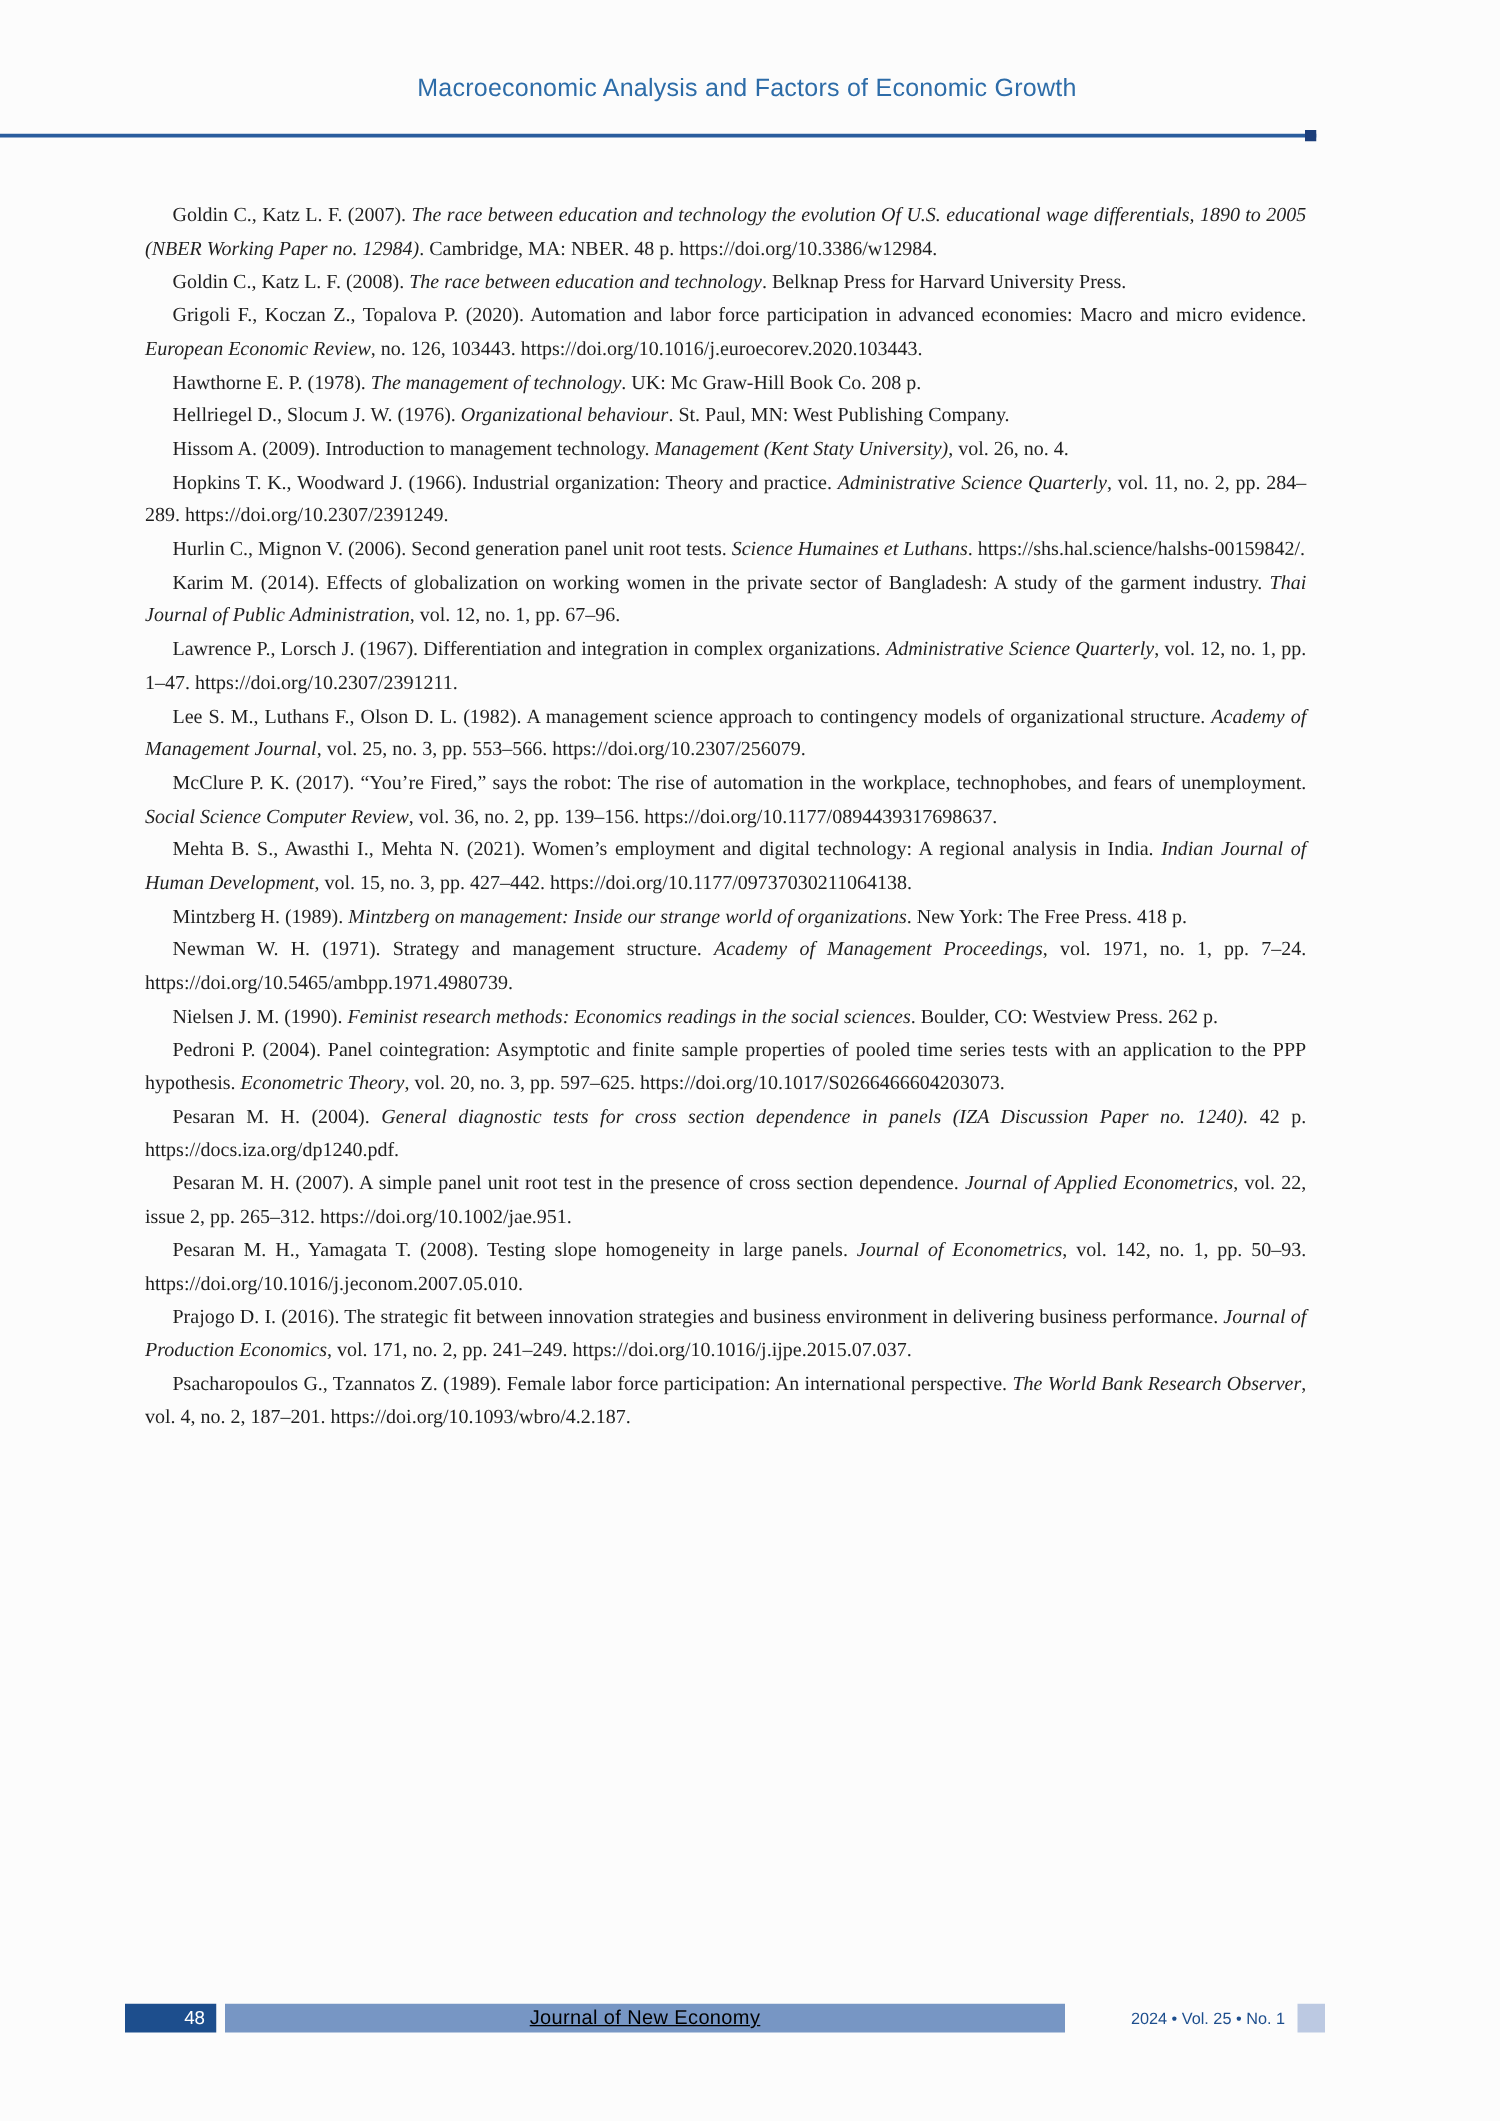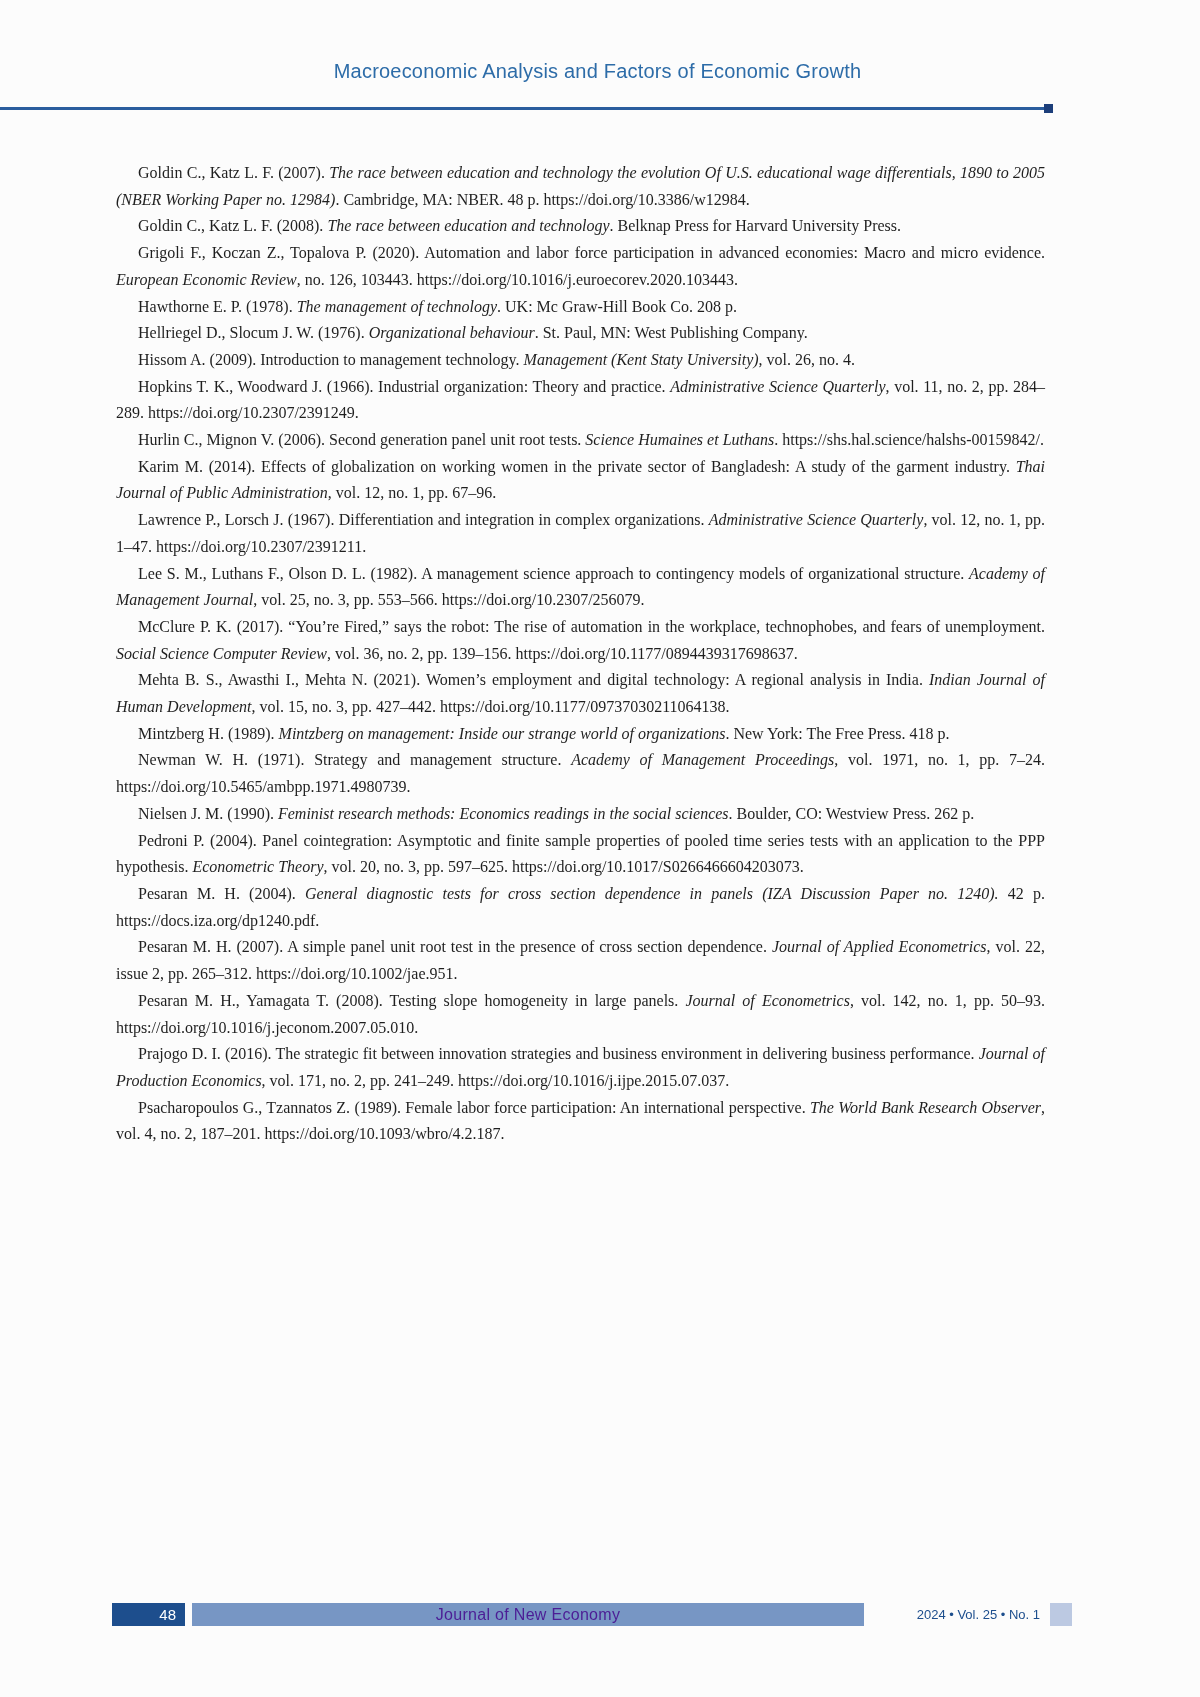--- a/index.html
+++ b/index.html
@@ -60,21 +60,21 @@
     text-align:justify;
   }
   .refs p.ref{
     margin:0;
     text-indent:22px;
   }
   .refs em{font-style:italic;}
   .page-footer{
     position:absolute;
     top:1603px;
-    left:12px;
+    left:0;
     width:966px;
     height:23px;
     font-family:"Liberation Sans", sans-serif;
   }
   .page-num-box{
     position:absolute;
     left:100px;
     top:0;
     width:73px;
     height:23px;
@@ -85,25 +85,26 @@
     text-align:right;
     padding-right:9px;
   }
   .journal-bar{
     position:absolute;
     left:180px;
     top:0;
     width:672px;
     height:23px;
     background:var(--footer-bar);
-    color:#4c1d95;
+    color:#000000;
     font-size:16px;
     line-height:23px;
     text-align:center;
     letter-spacing:0.3px;
+    text-decoration:underline;
   }
   .issue-info{
     position:absolute;
     left:860px;
     top:0;
     width:168px;
     height:23px;
     color:var(--footer-dark);
     font-size:13px;
     line-height:23px;

